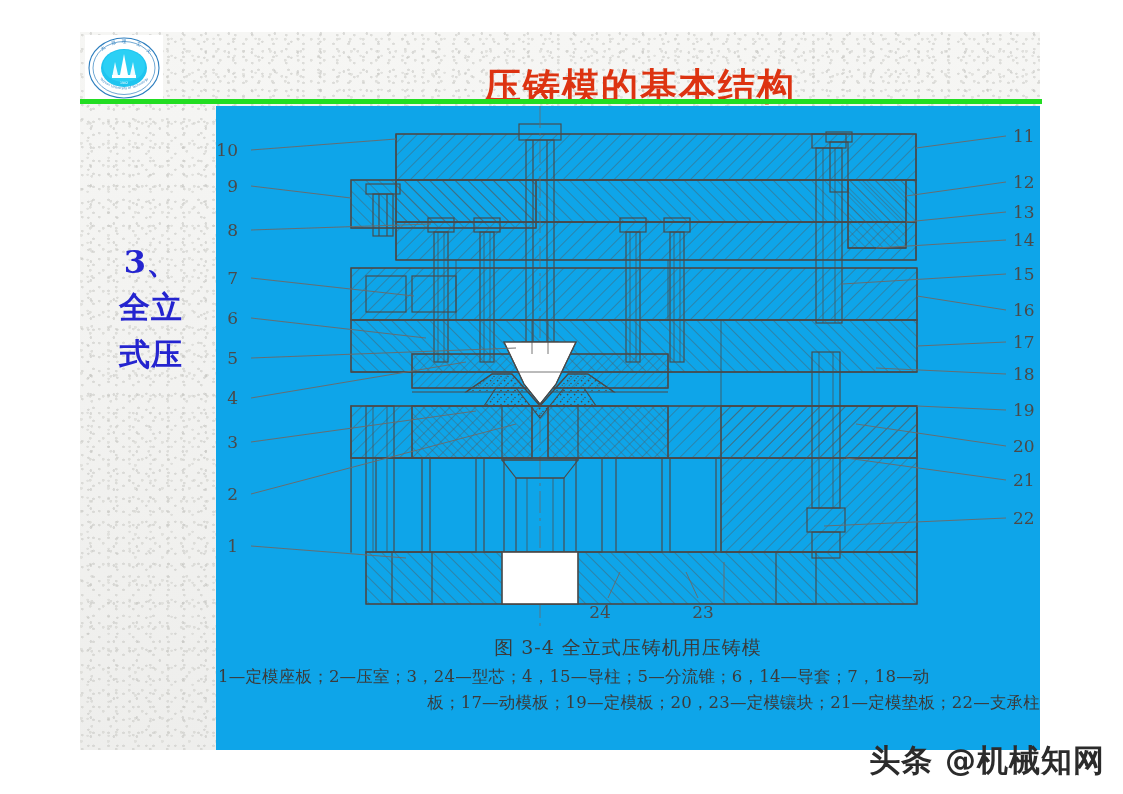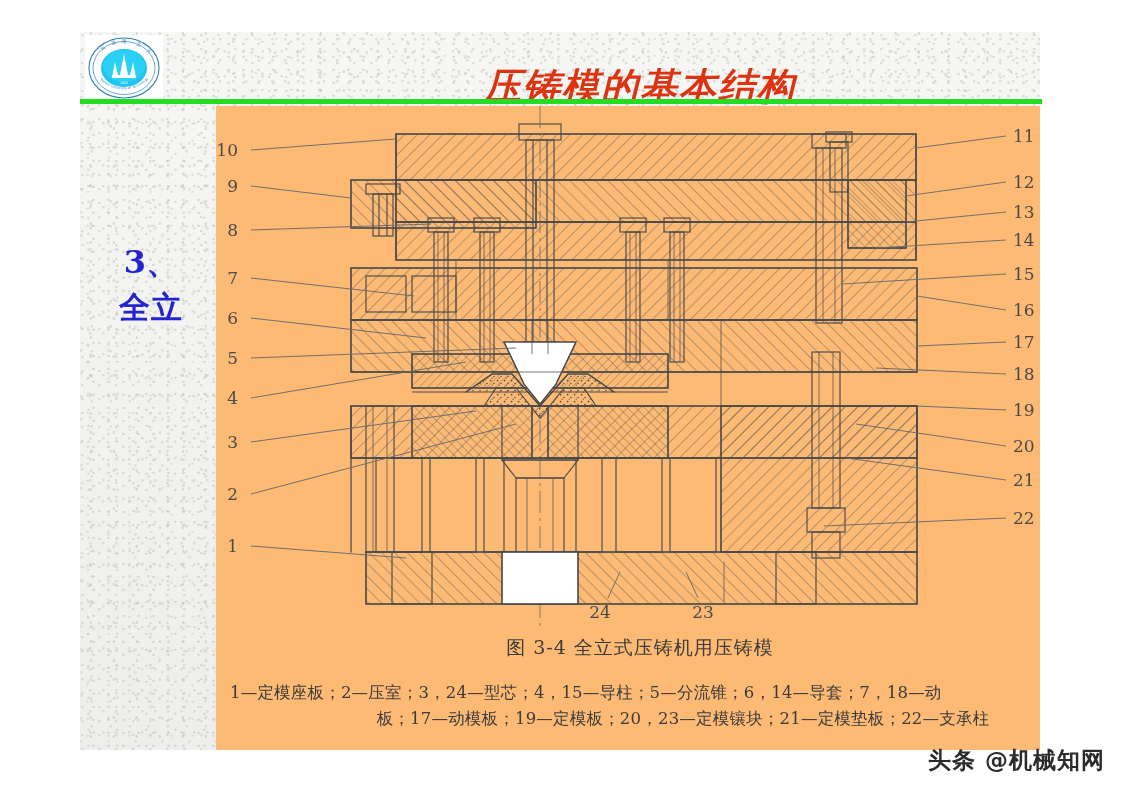--- a/index.html
+++ b/index.html
@@ -60,21 +60,20 @@
     left: 220px; top: 32px;
     width: 680px;
     text-align: center;
     font-family: "DejaVu Serif", "Liberation Serif", serif;
     font-weight: bold;
     font-size: 37px;
     line-height: 44px;
     color: #dd3311;
     letter-spacing: 2px;
     white-space: nowrap;
-    font-style: italic;
   }
   #green-rule {
     position: absolute;
     left: 80px; top: 99px;
     width: 962px; height: 5px;
     background: #22dd22;
   }
 
   
   #sidebar {
@@ -96,65 +95,64 @@
     line-height: 47px;
     letter-spacing: 1px;
     text-align: center;
   }
 
   
   #content-card {
     position: absolute;
     left: 216px; top: 106px;
     width: 824px; height: 644px;
-    background: #fdba74;
+    background: #0ea5e9;
   }
 
   
   #figure-wrap {
     position: absolute;
     left: 0px; top: 0px;
     width: 824px; height: 520px;
   }
   #figure-svg { display:block; }
 
   
   #caption {
     position: absolute;
     left: 0px; top: 528px;
     width: 824px;
     color: #3b3b3b;
     font-family: "DejaVu Serif", "Liberation Serif", serif;
-    padding-left: 12px;
   }
   #caption .cap-title {
     text-align: center;
     font-size: 19px;
     line-height: 26px;
     letter-spacing: 1px;
     font-weight: normal;
   }
   #caption .cap-legend {
-    margin-top: 20px;
+    margin-top: 4px;
     font-size: 16.5px;
     line-height: 26px;
     letter-spacing: 0.2px;
   }
   #caption .cap-legend .ln { display: block; white-space: nowrap; }
   #caption .cap-legend .ln-1 { text-align: left;  margin-left: 2px;  }
   #caption .cap-legend .ln-2 { text-align: left;  margin-left: 32px; }
-  #caption .cap-legend .ln-3 { text-align: center;  margin-left: 86px; }
+  #caption .cap-legend .ln-3 { text-align: right;  margin-left: 86px; }
 
   
   #watermark {
     position: absolute;
     right: 18px; bottom: 18px;
     font-family: "DejaVu Sans", "Liberation Sans", sans-serif;
     font-weight: bold;
-    font-size: 23px;
+    font-size: 31px;
     line-height: 32px;
     color: #2b2b2b;
     letter-spacing: 1px;
     white-space: nowrap;
     margin-top: 8px;
   }
 </style>
 </head>
 <body>
 
@@ -190,20 +188,21 @@
     </div>
 
     <div id="title-text">压铸模的基本结构</div>
   </div>
 
   <div id="green-rule"></div>
 
   <div id="sidebar">
     <div class="item-num">3、</div>
     <div class="item-body">全立</div>
+    <div class="item-body">式压</div>
   </div>
 
   <div id="content-card">
 
     <div id="figure-wrap">
       <svg id="figure-svg" width="824" height="520" viewBox="0 0 824 520" xmlns="http://www.w3.org/2000/svg">
         <defs>
           <pattern id="h45" width="9" height="9" patternUnits="userSpaceOnUse" patternTransform="rotate(45)">
             <line x1="0" y1="0" x2="0" y2="9" stroke="#555" stroke-width="0.85"></line>
           </pattern>

